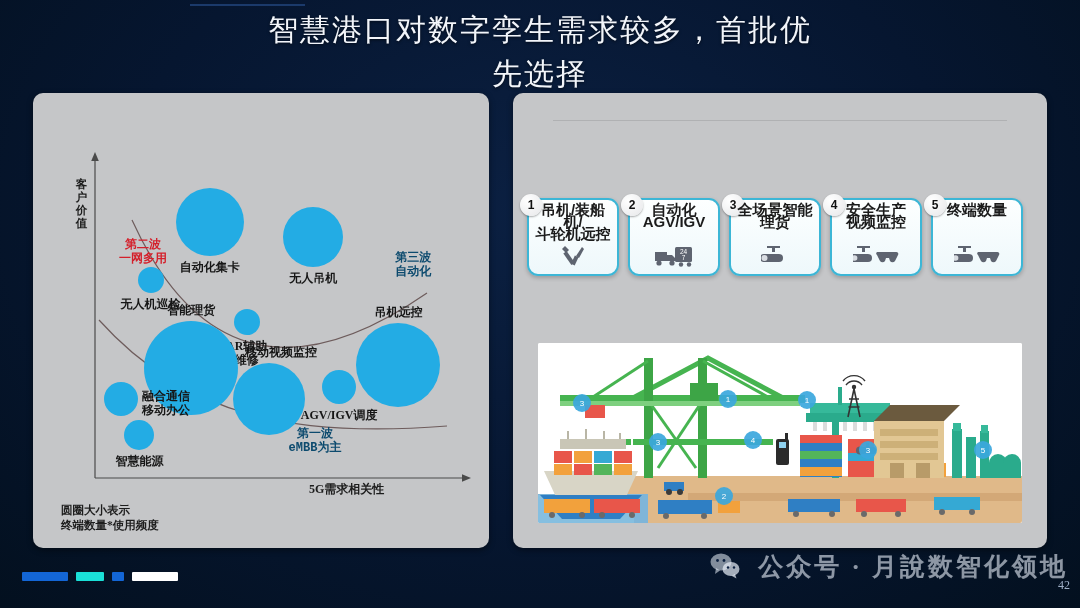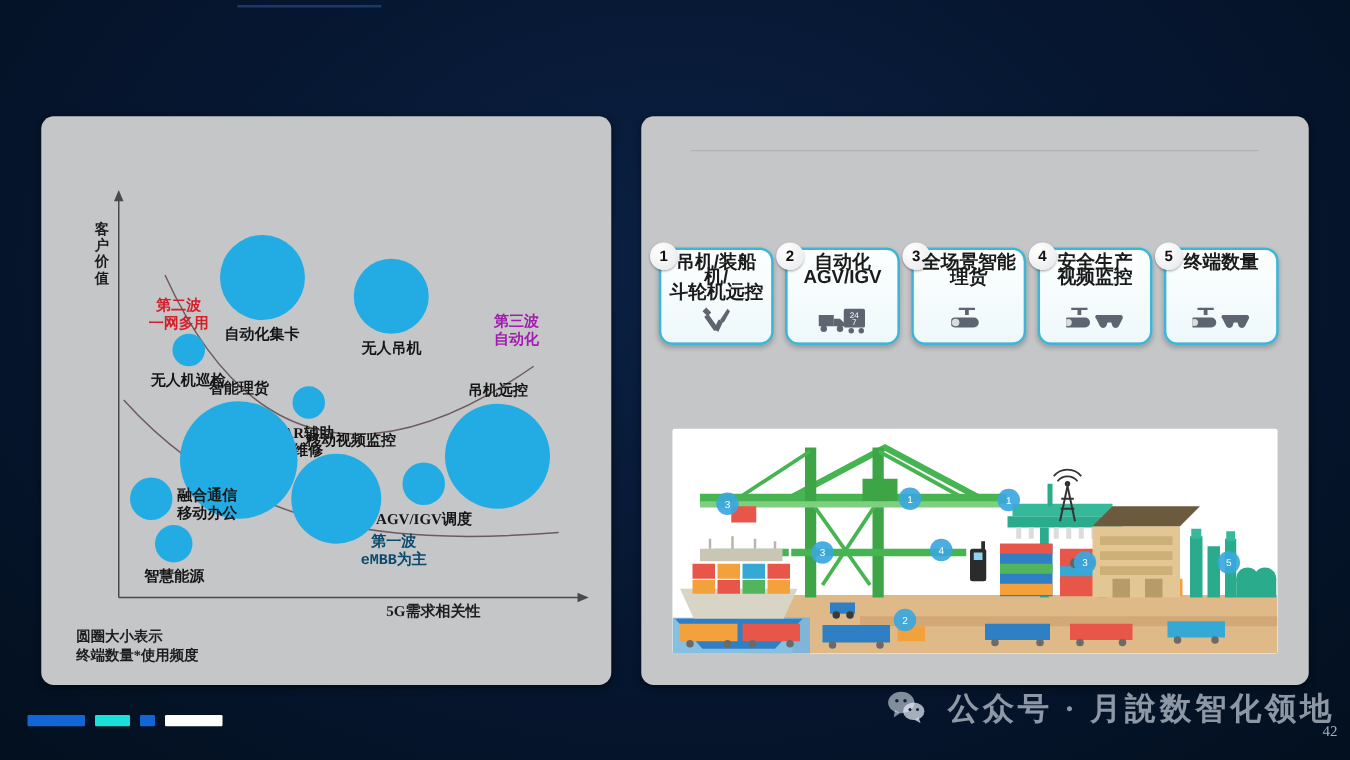--- a/index.html
+++ b/index.html
@@ -119,20 +119,22 @@
   #pageno{
     position:absolute;right:10px;top:578px;color:#9fb0c8;font-size:12px;
     font-family:"Liberation Serif","DejaVu Serif",serif;
   }
 </style>
 </head>
 <body>
 
 <div id="slide">
 
+  <div class="title">智慧港口对数字孪生需求较多，首批优
+先选择</div>
 
   <div class="panel" id="left-panel">
 
     <div id="chart">
       <svg width="430" height="390">
 
         <line x1="48" y1="10" x2="48" y2="330" stroke="#4a4a4a" stroke-width="1.2"></line>
         <polygon points="48,4 44.2,13 51.8,13" fill="#4a4a4a"></polygon>
 
         <line x1="48" y1="330" x2="418" y2="330" stroke="#4a4a4a" stroke-width="1.2"></line>
@@ -168,21 +170,21 @@
           <div class="blab" style="width: 96px; left: 244.2px; top: 259.5px;">AGV/IGV调度</div>
           <div class="bubble" style="left: 56.9px; top: 233.7px; width: 34px; height: 34px; background: rgb(35, 172, 228);"></div>
           <div class="blab" style="width: 80px; left: 94.9px; top: 240.7px; text-align: left;">融合通信
 移动办公</div>
           <div class="bubble" style="left: 77.4px; top: 272.3px; width: 30px; height: 30px; background: rgb(35, 172, 228);"></div>
           <div class="blab" style="width: 96px; left: 44.4px; top: 306.3px;">智慧能源</div>
         </div>
       <div id="annotation-layer">
           <div class="wave" style="color: rgb(212, 32, 43); width: 78px; left: 57.1px; top: 90.3px;">第二波
 一网多用</div>
-          <div class="wave" style="color: #a21caf; width: 78px; left: 327.2px; top: 102.5px;">第三波
+          <div class="wave" style="color: #0c4a6e; width: 78px; left: 327.2px; top: 102.5px;">第三波
 自动化</div>
           <div class="wave" style="color: #0c4a6e; width: 78px; left: 229px; top: 279.4px;">第一波
 eMBB为主</div>
         </div>
     </div>
   </div>
 
   <div class="panel" id="right-panel">
     <div class="panel-head">
       <span class="rule"></span>

